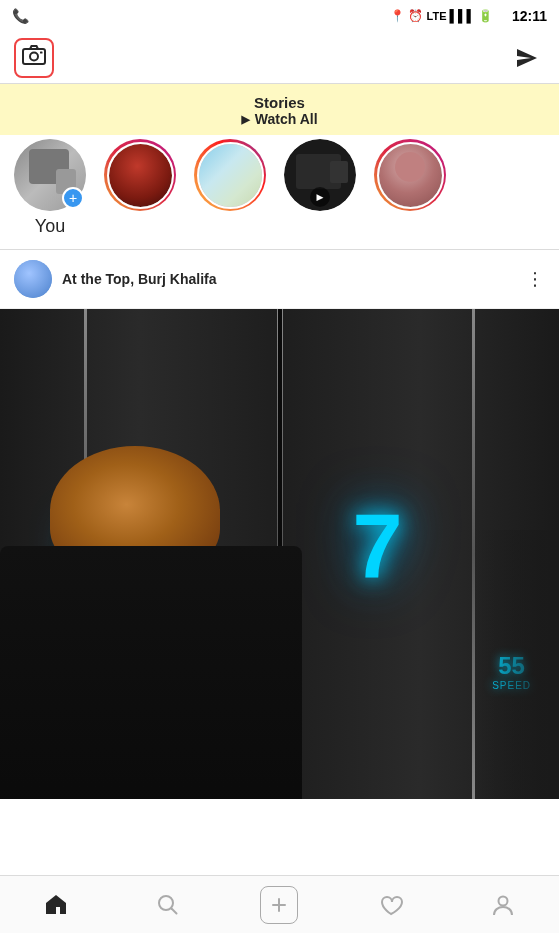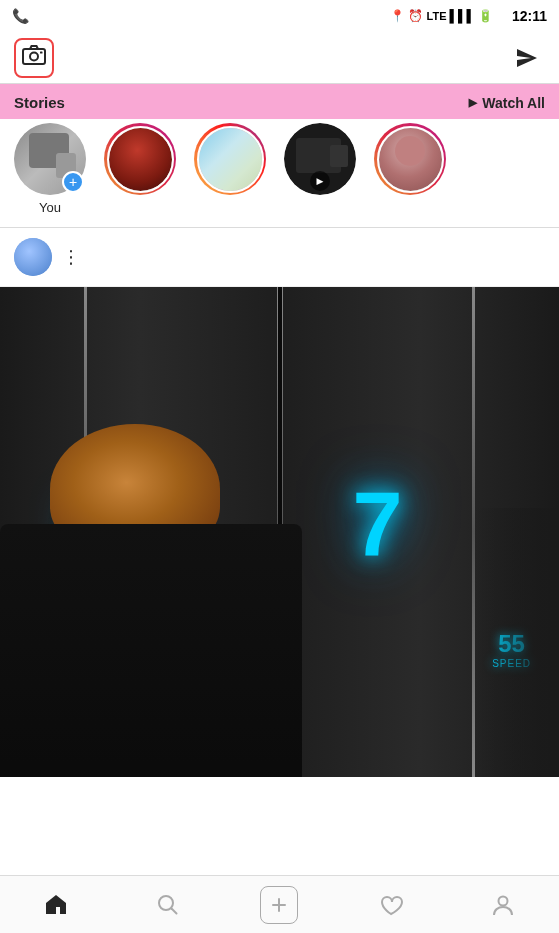--- a/index.html
+++ b/index.html
@@ -64,21 +64,22 @@
       justify-content: center;
       cursor: pointer;
     }
 
     
     .stories-header {
       display: flex;
       align-items: center;
       justify-content: space-between;
       padding: 10px 14px 8px;
-      background: #f9a8d4;
+      background: #fef9c3;
+      flex-direction: column;
     }
     .stories-title {
       font-size: 15px;
       font-weight: 700;
       color: #262626;
     }
     .watch-all-btn {
       display: flex;
       align-items: center;
       gap: 5px;
@@ -167,21 +168,21 @@
       border-radius: 50%;
       width: 20px;
       height: 20px;
       display: flex;
       align-items: center;
       justify-content: center;
       color: #fff;
       font-size: 9px;
     }
     .story-label {
-      font-size: 13px;
+      font-size: 18px;
       color: #262626;
       text-align: center;
       max-width: 72px;
       white-space: nowrap;
       overflow: hidden;
       text-overflow: ellipsis;
     }
     .av-you-inner {
       width: 100%; height: 100%;
       background: linear-gradient(135deg, #888 0%, #bbb 50%, #999 100%);
@@ -462,20 +463,21 @@
     </div>
     <span class="story-label"></span>
   </div>
 
 </div>
 
 <div class="post-author-row">
   <div class="post-author-avatar">
     <div style="width:100%;height:100%;border-radius:50%;background:radial-gradient(circle at 40% 35%, #a0c4ff, #4a80cc);"></div>
   </div>
+  <span class="post-author-name">At the Top, Burj Khalifa</span>
   <div class="post-more-btn">⋮</div>
 </div>
 
 <div class="post-image">
   <div class="elevator-scene">
 
     <div class="door-left">
       <div class="metal-strip" style="right: 0;"></div>
       <div class="metal-strip" style="left: 30%;"></div>
     </div>

